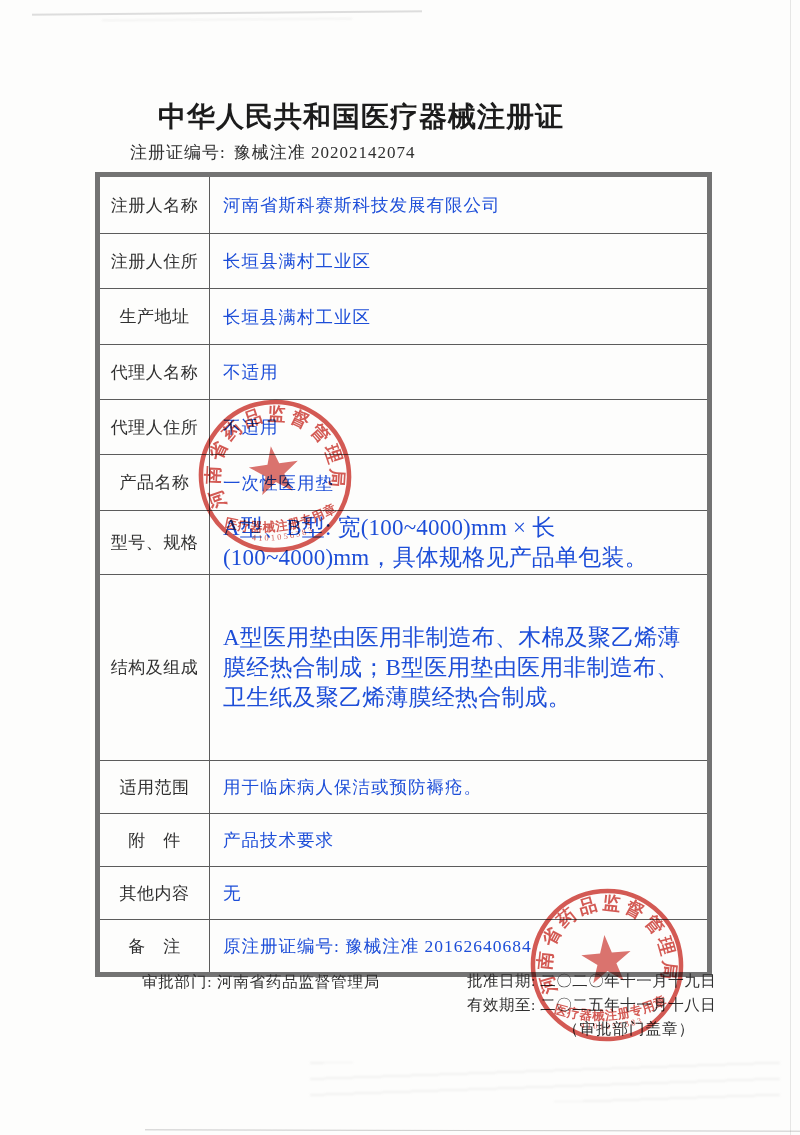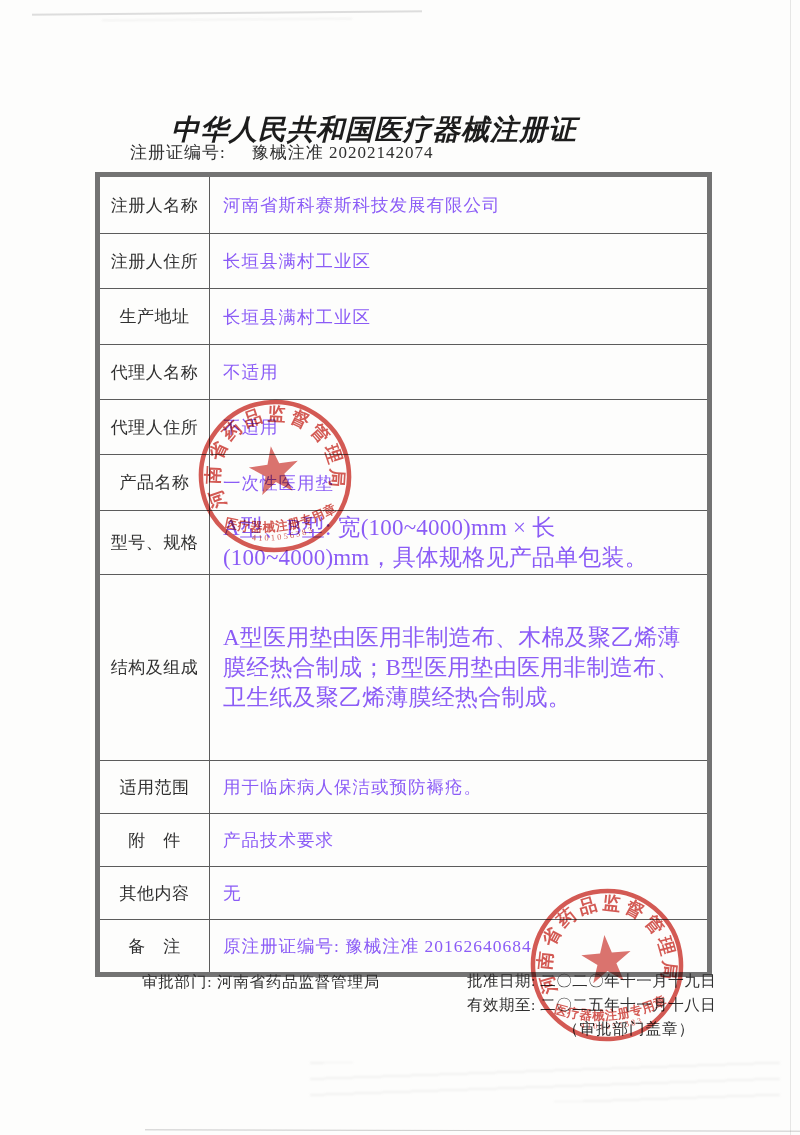--- a/index.html
+++ b/index.html
@@ -13,40 +13,40 @@
   .artifact-top{position:absolute;top:10px;left:32px;width:392px;height:14px;pointer-events:none;}
   .artifact-top .streak1{position:absolute;top:2px;left:0;width:390px;border-top:2px solid rgba(110,110,110,.22);transform:rotate(-.5deg);filter:blur(.6px);}
   .artifact-top .streak2{position:absolute;top:9px;left:70px;width:250px;border-top:1.5px solid rgba(130,130,130,.16);transform:rotate(-.4deg);filter:blur(.8px);}
   .paper-edge-right{position:absolute;top:0;right:9px;height:100%;border-left:1px solid rgba(150,150,150,.22);}
   .paper-edge-bottom{position:absolute;bottom:4px;left:145px;width:655px;border-top:1.5px solid rgba(105,105,105,.35);transform:rotate(.12deg);filter:blur(.3px);}
   .smudge-bottom{position:absolute;top:1062px;left:310px;width:470px;height:40px;
     background:repeating-linear-gradient(178deg, rgba(140,140,140,.10) 0 2px, transparent 2px 16px);
     filter:blur(1.2px);pointer-events:none;}
 
   .doc-title{
-    position:absolute;top:94px;left:95px;width:524px;margin:17px;
-    text-align:center;font-size:28px;font-weight:bold;color:#1c1c1c;letter-spacing:1px;font-style:italic;
+    position:absolute;top:94px;left:95px;width:524px;margin:4px;
+    text-align:center;font-size:28px;font-weight:bold;color:#1c1c1c;letter-spacing:1px;
   }
   .regline{position:absolute;top:141px;left:130px;font-size:17px;letter-spacing:1px;color:#2f2f2f;}
-  .regline .lbl{margin-right:26px;}
+  .regline .lbl{margin-right:8px;}
 
   .cert-table{
     position:absolute;top:172px;left:95px;width:617px;
     border:5px solid #737373;box-sizing:border-box;background:transparent;
   }
   .c-row{display:flex;border-top:1px solid #5c5c5c;box-sizing:border-box;}
   .c-row:first-child{border-top:none;}
   .c-label{
     width:110px;flex:0 0 110px;box-sizing:border-box;border-right:1px solid #5c5c5c;
     display:flex;align-items:center;justify-content:center;
     font-size:17px;letter-spacing:.5px;text-align:center;color:#303030;
   }
   .c-value{
     flex:1;display:flex;align-items:center;box-sizing:border-box;
-    padding:3px 10px 3px 13px;font-size:17.5px;letter-spacing:1px;line-height:28px;color:#8b5cf6;
+    padding:3px 10px 3px 13px;font-size:17.5px;letter-spacing:1px;line-height:28px;color:#1d4ed8;
   }
   .val-tight{font-size:23px;letter-spacing:.2px;line-height:30px;}
   .h56{height:56px}.h55{height:55px}.h62{height:64px}.h188{height:186px}.h53{height:53px}
 
   .footer-left{position:absolute;top:972px;left:142px;font-size:15.5px;letter-spacing:.8px;color:#2f2f2f;}
   .footer-right{position:absolute;top:969px;left:467px;font-size:15.5px;letter-spacing:.5px;line-height:24px;color:#2f2f2f;}
   .seal-note{margin-left:96px;letter-spacing:1px;}
 
   .seal{position:absolute;width:200px;height:200px;pointer-events:none;mix-blend-mode:multiply;opacity:.88;}
   .seal-top{left:175px;top:376px;transform:rotate(-8deg);}

